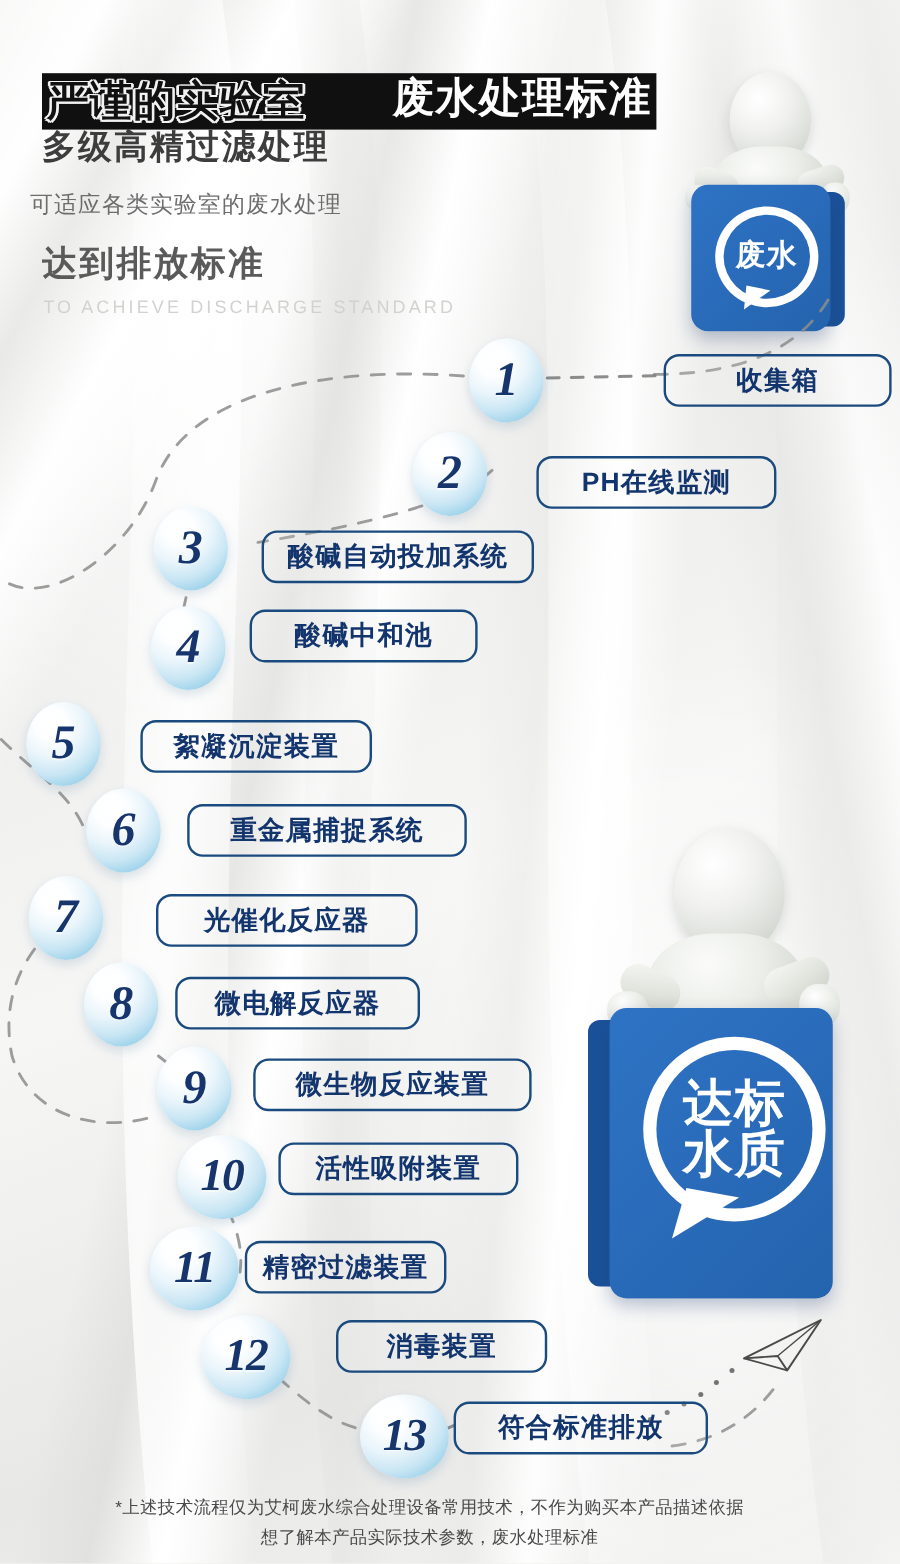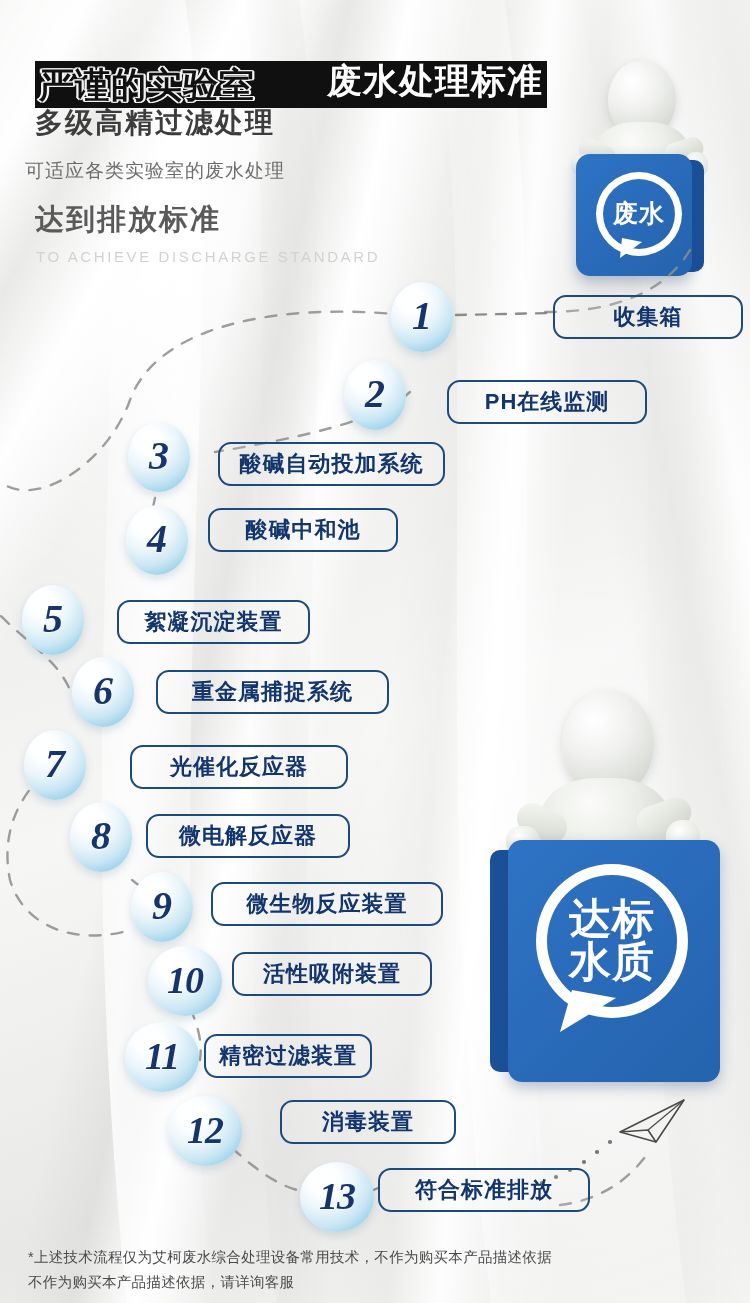--- a/index.html
+++ b/index.html
@@ -150,21 +150,21 @@
     background:linear-gradient(160deg,#f6f7f4 0%,#e2e5de 55%,#cfd3ca 100%);
   }
   .fig-hand{
     position:absolute;border-radius:45%;
     background:radial-gradient(circle at 38% 30%,#ffffff 0%,#eceee9 45%,#d4d8d0 100%);
   }
 
   
   #footer{
     position:absolute;left:28px;top:1245px;width:660px;
-    font-size:14.5px;color:#4a4a4a;line-height:1.75;letter-spacing:.3px;
+    font-size:14.5px;color:#4a4a4a;line-height:1.75;letter-spacing:.3px;text-align:center;
   }
   #footer div{white-space:nowrap;}
   svg{position:absolute;top:0;left:0;pointer-events:none;}
 </style>
 </head>
 <body>
 
 <div id="poster">
 
   <svg width="750" height="1303">
@@ -223,21 +223,21 @@
   <div class="card" style="left:490px;top:690px;width:260px;height:400px;">
     <div class="figure">
       <div class="fig-head" style="left:72px;top:0px;width:92px;height:108px;"></div>
       <div class="fig-body" style="left:50px;top:88px;width:130px;height:98px;"></div>
       <div class="fig-arm" style="left:26px;top:118px;width:52px;height:30px;transform:rotate(25deg);"></div>
       <div class="fig-arm" style="left:146px;top:112px;width:56px;height:30px;transform:rotate(-20deg);"></div>
       <div class="fig-hand" style="left:16px;top:136px;width:34px;height:32px;"></div>
       <div class="fig-hand" style="left:176px;top:130px;width:34px;height:36px;"></div>
     </div>
     <div class="side" style="left:0px;top:160px;width:28px;height:222px;background:#1a5199;border-radius:10px 4px 4px 10px;"></div>
-    <div class="face" style="left:18px;top:150px;width:212px;height:242px;">
+    <div class="face" style="left:18px;top:150px;width:186px;height:242px;">
       <div class="bubble" style="left:28px;top:24px;width:130px;height:132px;border-width:11px;">
         <em style="font-size:42px;">达标</em>
         <em style="font-size:42px;">水质</em>
       </div>
       <svg width="192" height="242">
         <path d="M64,150 L52,192 L108,158 Z" fill="#ffffff"></path>
       </svg>
     </div>
   </div>
 
@@ -388,16 +388,16 @@
     <div class="ball wide" style="left:300px;top:1162px;">
       <b>13</b>
     </div>
     <div class="pill" style="left:378px;top:1168px;width:212px;">
       <span>符合标准排放</span>
     </div>
   </div>
 
   <div id="footer">
     <div>*上述技术流程仅为艾柯废水综合处理设备常用技术，不作为购买本产品描述依据</div>
-    <div>不作为购买本产品描述依据，请详询客服</div>
+    <div>想了解本产品实际技术参数，废水处理标准</div>
   </div>
 
 </div>
 
 </body></html>

